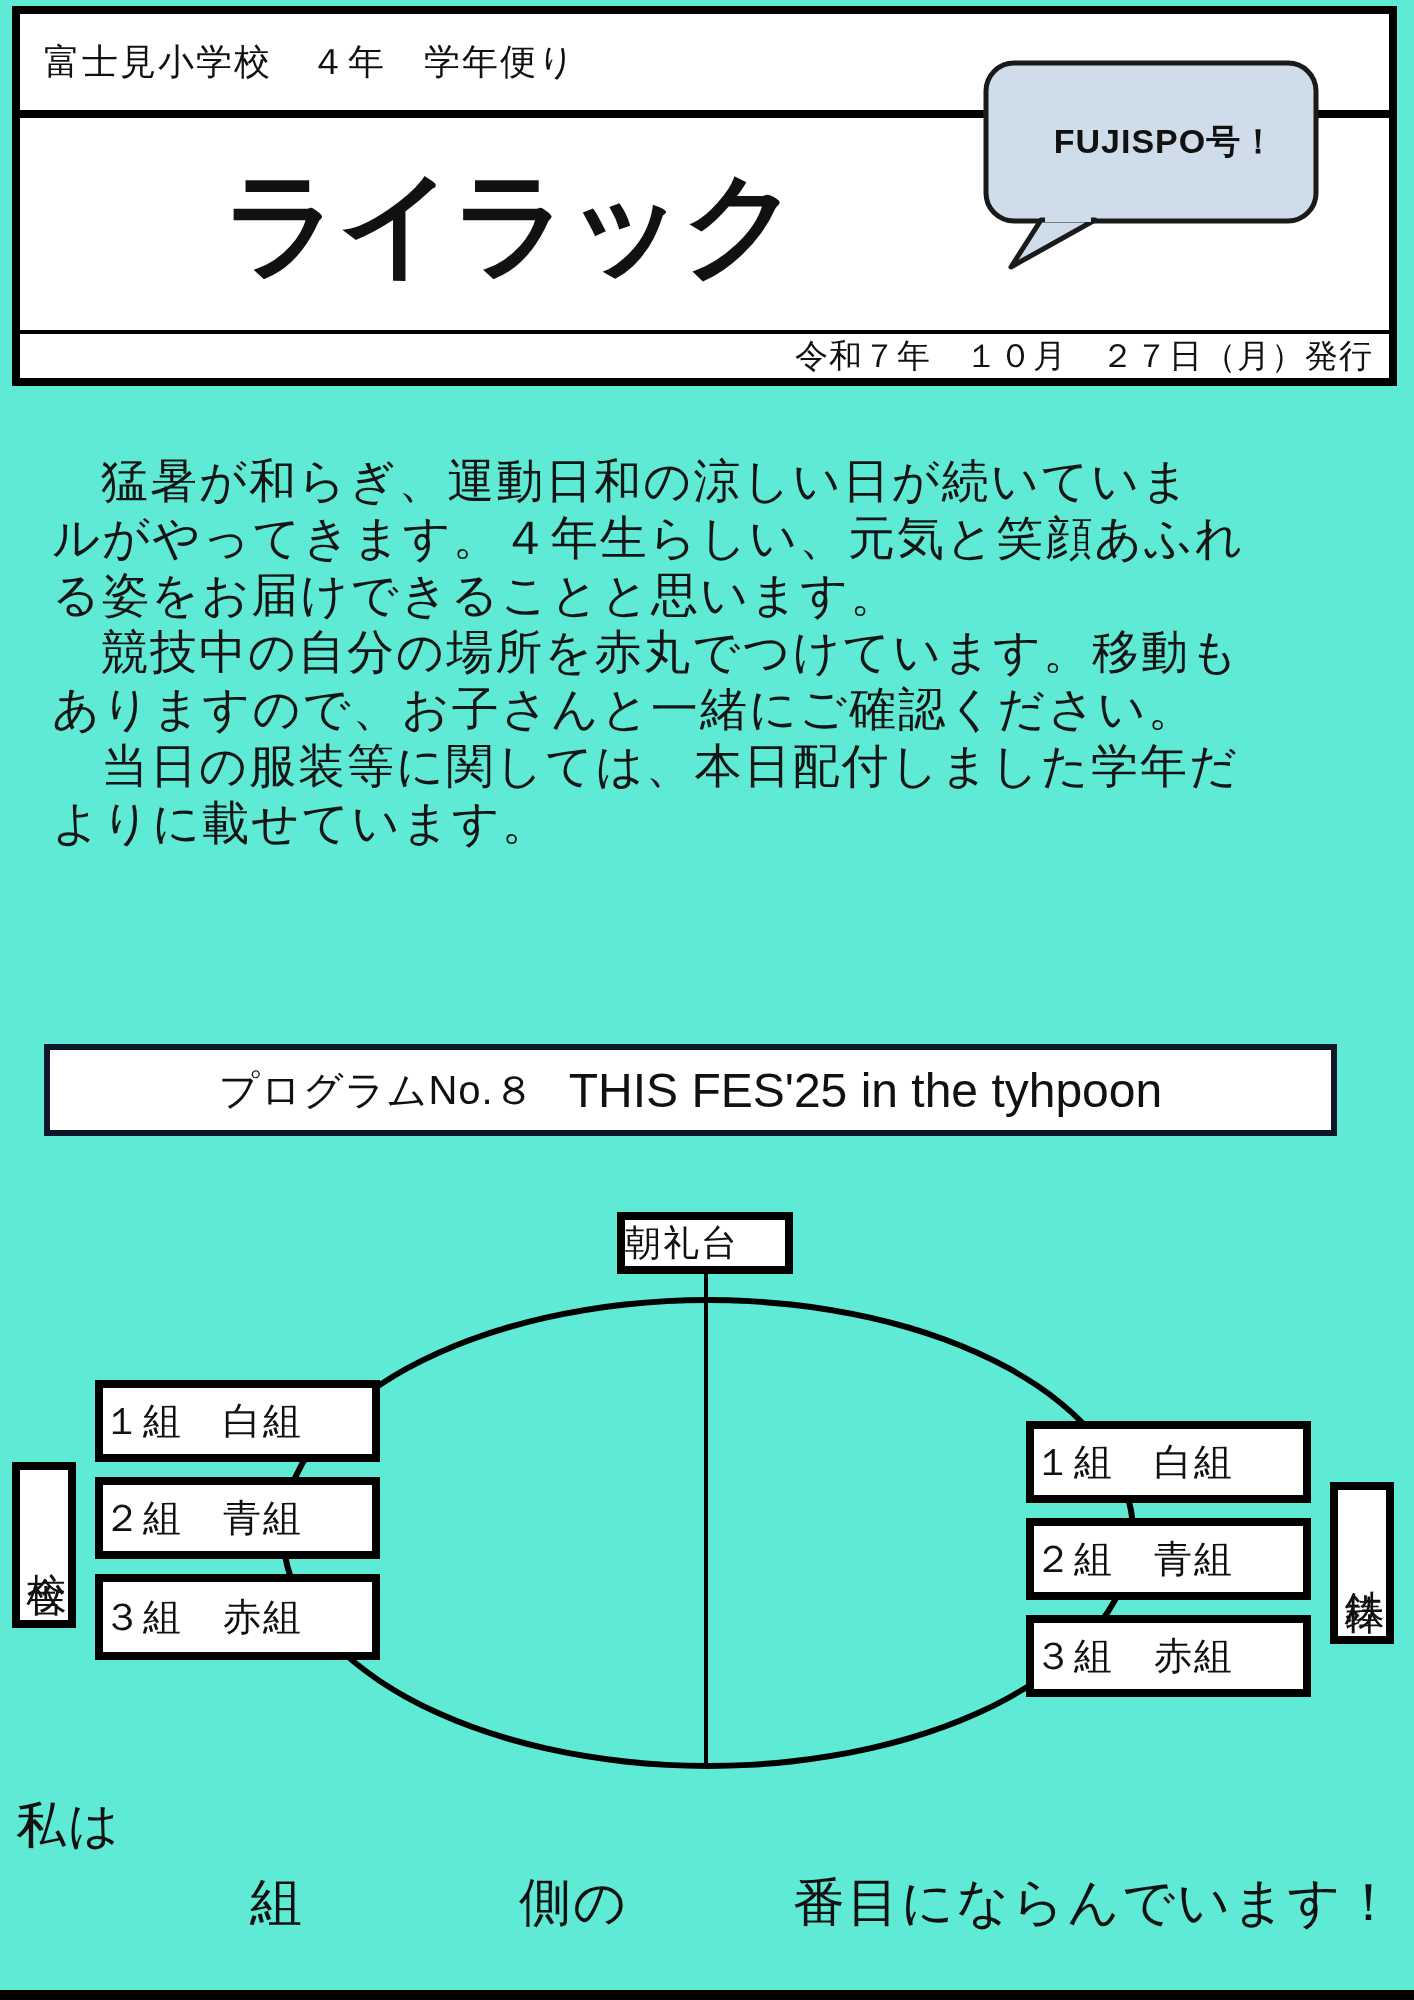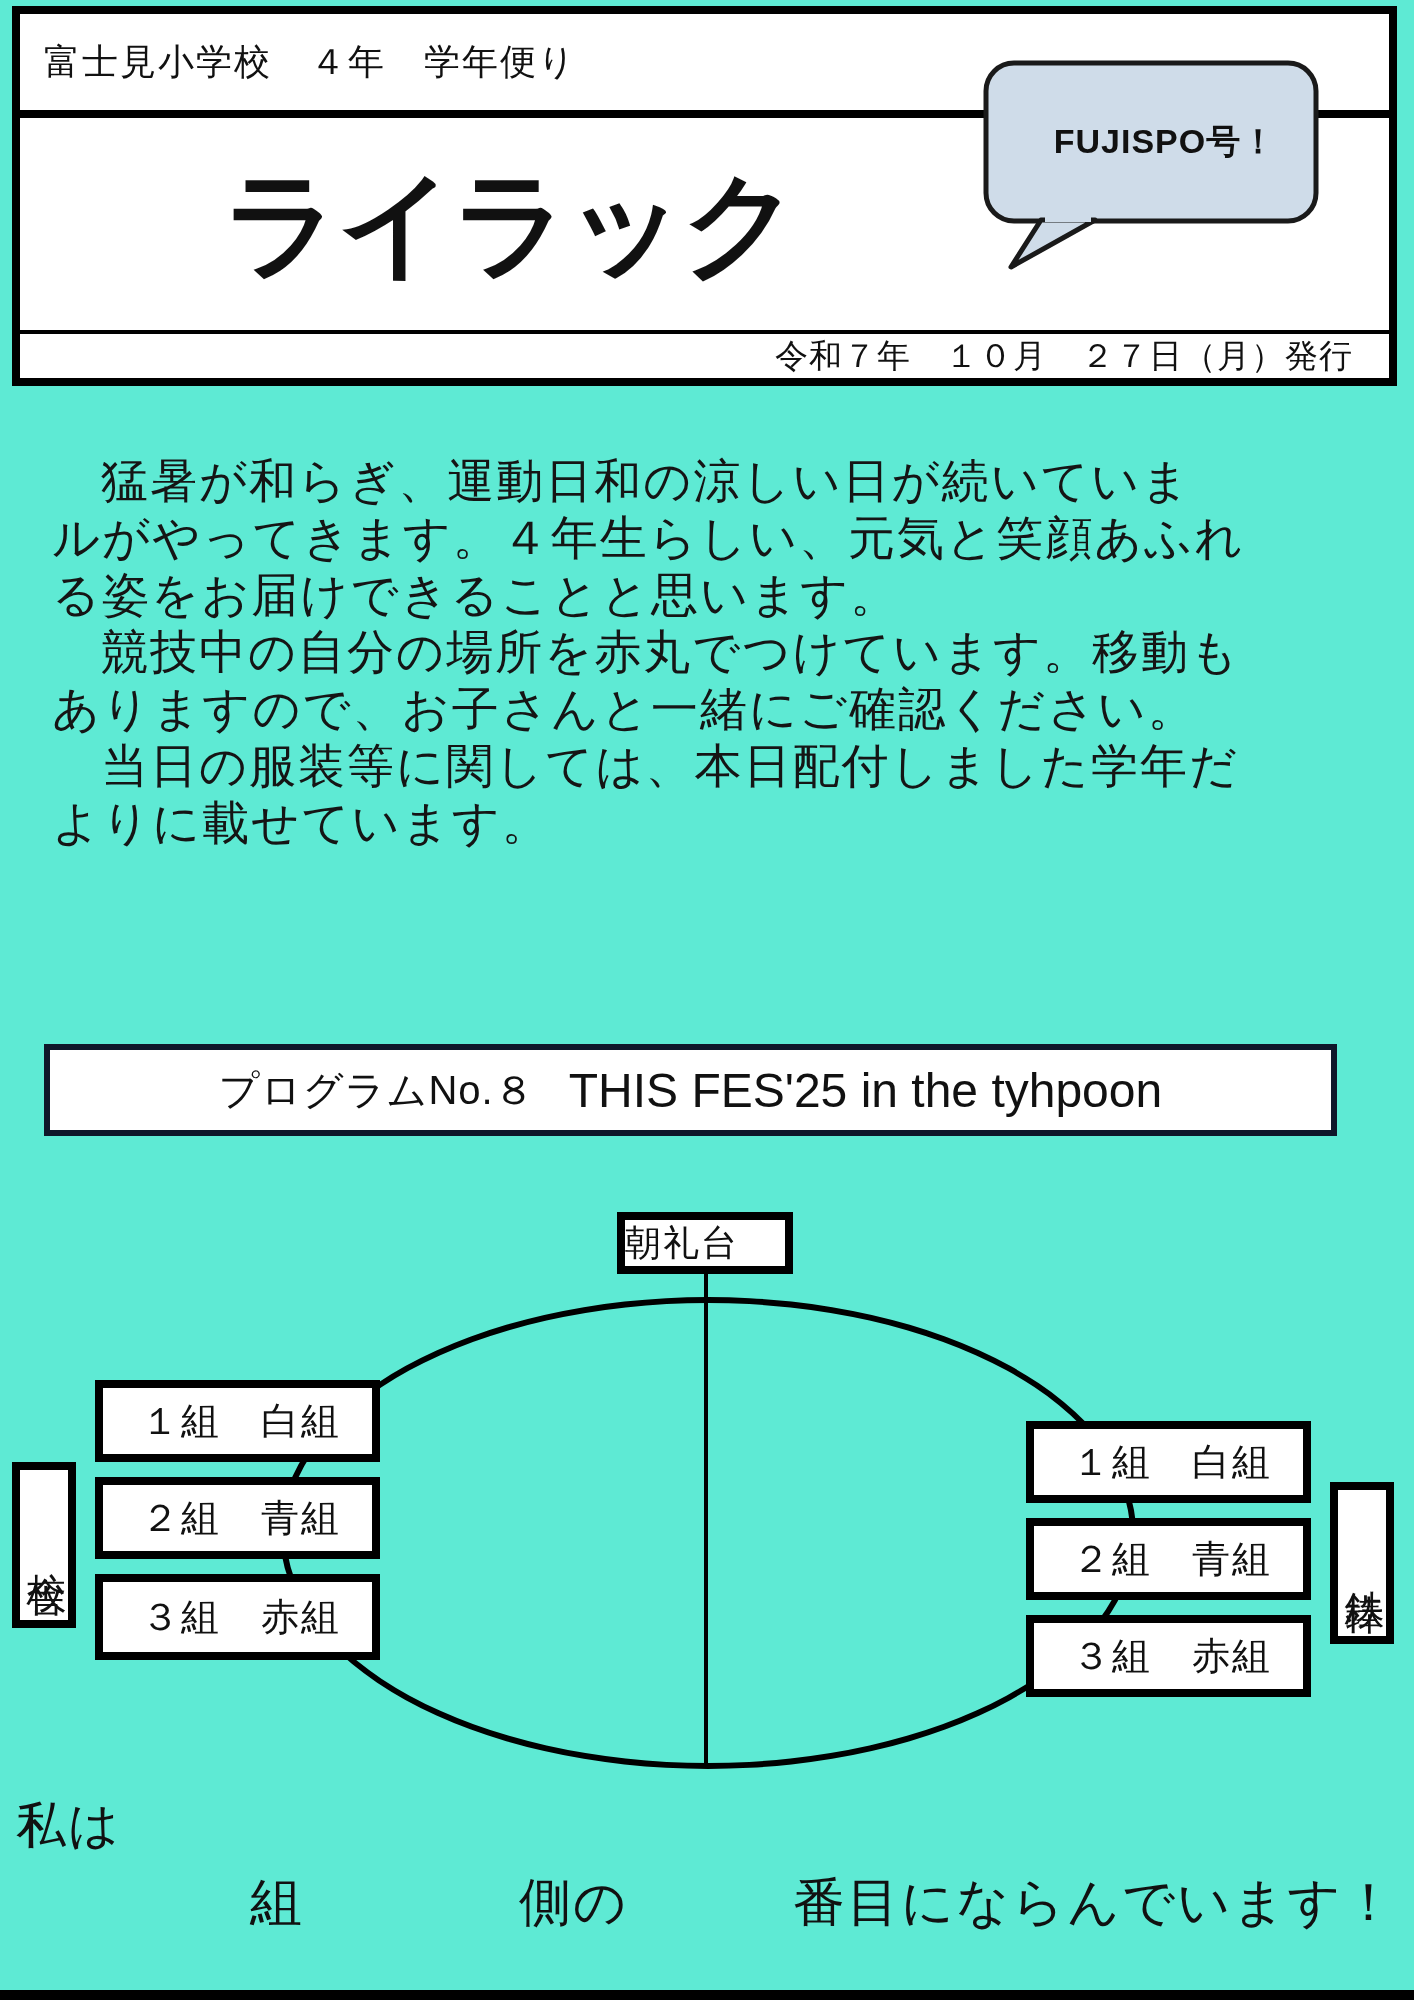--- a/index.html
+++ b/index.html
@@ -10,21 +10,21 @@
   .abs{position:absolute;}
 
   
   .masthead{left:12px;top:6px;width:1369px;height:364px;border:8px solid #000;background:#fff;}
   .mh-row1{height:96px;border-bottom:8px solid #000;display:flex;align-items:center;
            padding-left:24px;font-size:36px;letter-spacing:2px;}
   .mh-row2{height:212px;border-bottom:4px solid #000;display:flex;align-items:center;
            justify-content:center;padding-right:390px;}
   .mh-title{font-size:116px;font-weight:bold;letter-spacing:-4px;line-height:1;}
   .mh-row3{height:44px;display:flex;align-items:center;justify-content:flex-end;
-           padding-right:36px;font-size:33px;letter-spacing:1px;}
+           padding-right:16px;font-size:33px;letter-spacing:1px;}
 
   
   .bubble-wrap{left:983px;top:60px;width:340px;height:215px;z-index:6;}
   .bubble-text{position:absolute;left:17px;top:3px;width:330px;height:158px;
                display:flex;align-items:center;justify-content:center;
                font-size:34px;font-weight:bold;letter-spacing:1px;}
 
   
   .body-text{left:52px;top:452px;width:1330px;}
   .body-line{font-size:47px;line-height:57px;letter-spacing:2px;white-space:pre;color:#151515;}
@@ -35,21 +35,21 @@
   .program-label{font-size:40px;letter-spacing:1px;}
   .program-title{font-size:48px;font-weight:normal;margin-left:34px;letter-spacing:0px;}
 
   
   .field-ellipse{left:280px;top:1297px;width:856px;height:472px;border:6px solid #000;
                  border-radius:50%;box-sizing:border-box;z-index:0;background:transparent;}
   .center-line{left:704px;top:1274px;width:4px;height:492px;background:#000;z-index:1;}
   .dg-box{border:8px solid #000;background:#fff;z-index:3;display:flex;align-items:center;
           box-sizing:border-box;font-size:38px;letter-spacing:2px;}
   .podium{left:617px;top:1212px;width:176px;height:62px;font-size:36px;}
-  .gbox{width:285px;height:82px;padding-left:38px;}
+  .gbox{width:285px;height:82px;}
   .gleft{left:95px;}
   .gright{left:1026px;}
   .vlabel{writing-mode:vertical-rl;text-orientation:upright;font-size:40px;letter-spacing:4px;}
   .kousha{left:12px;top:1462px;width:64px;height:166px;}
   .tetsubou{left:1330px;top:1482px;width:64px;height:162px;}
 
   
   .footer-intro{left:16px;top:1792px;font-size:50px;letter-spacing:2px;}
   .fw{top:1868px;font-size:52px;letter-spacing:2px;}
   .fw1{left:250px;}

